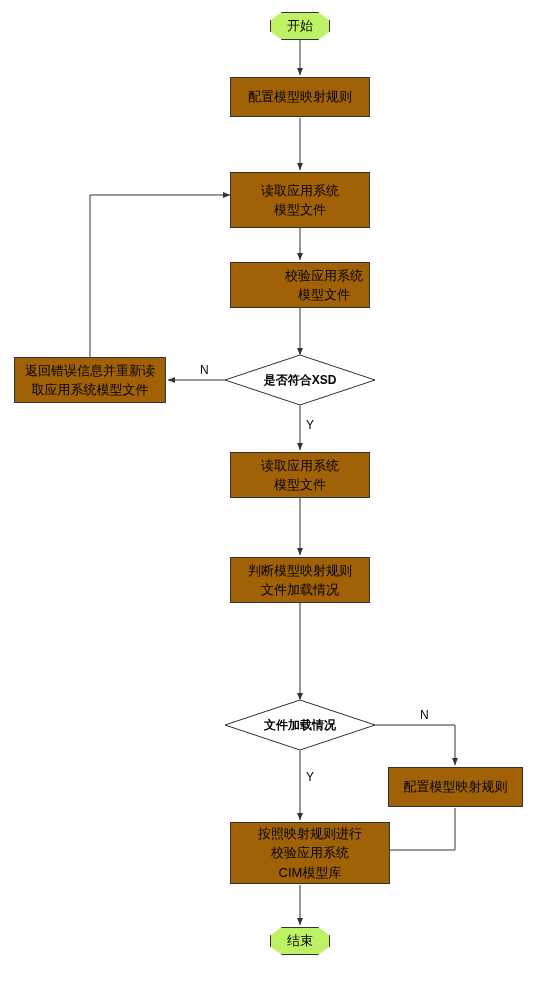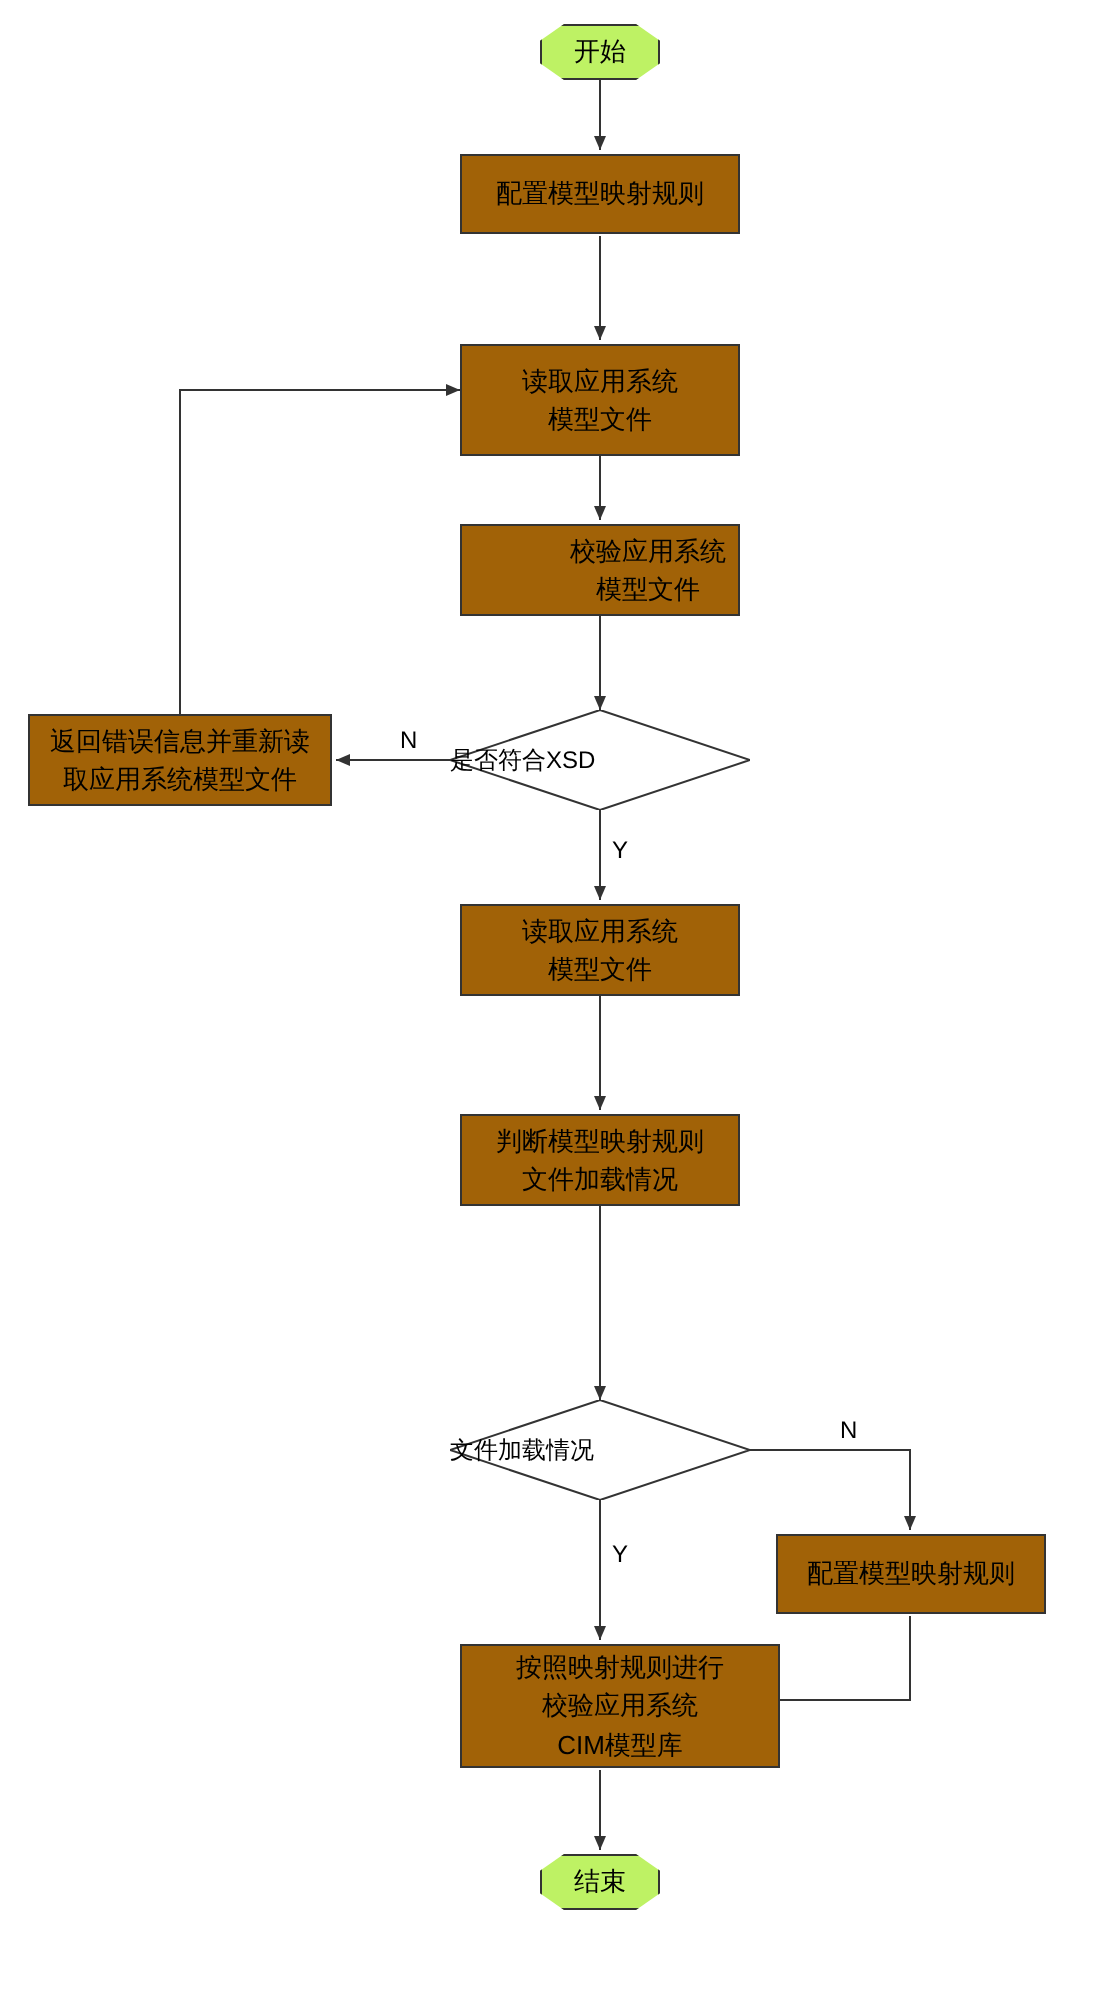--- a/index.html
+++ b/index.html
@@ -32,22 +32,23 @@
       text-align: center;
       padding: 12px 6px;
       line-height: 1.5;
     }
     .decision {
       position: absolute;
       width: 150px;
       height: 50px;
       display: flex;
       align-items: center;
-      justify-content: flex-start;
+      justify-content: center;
       text-align: center;
+      font-weight: bold;
     }
     .decision svg {
       position: absolute;
       top: 0;
       left: 0;
       width: 100%;
       height: 100%;
     }
     .decision span {
       position: relative;

